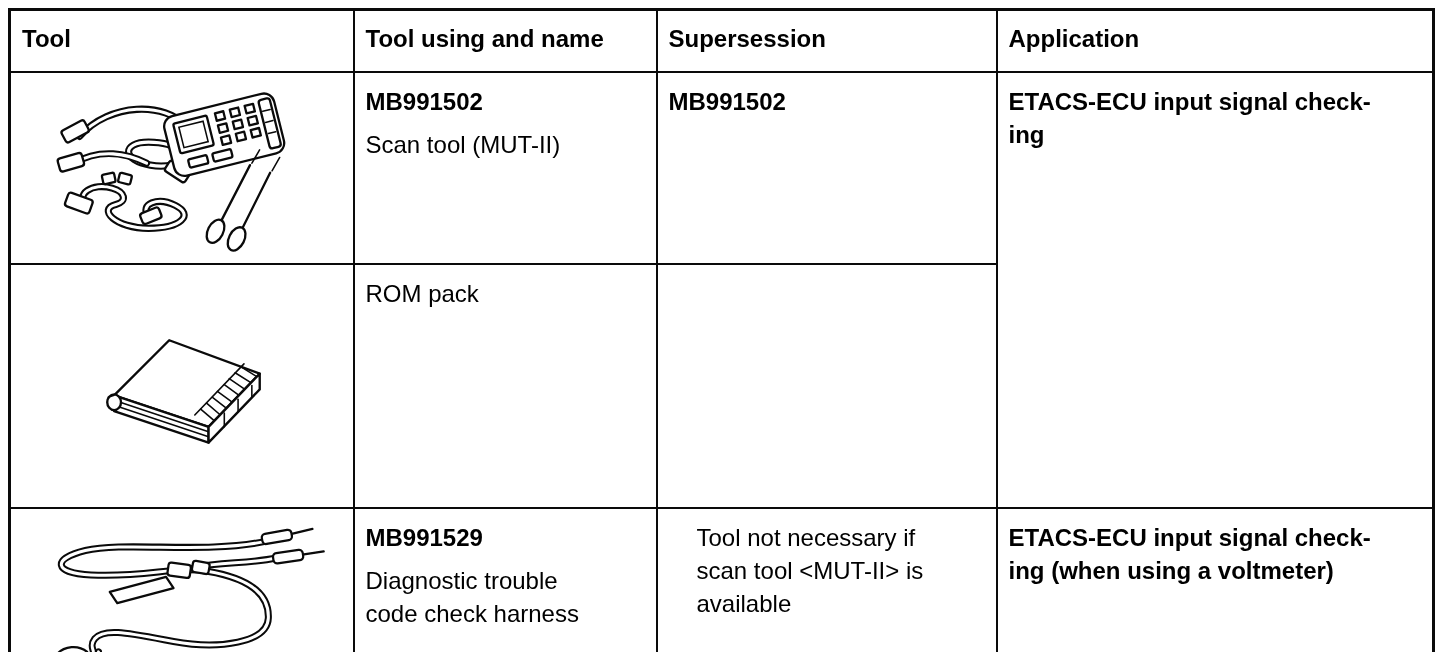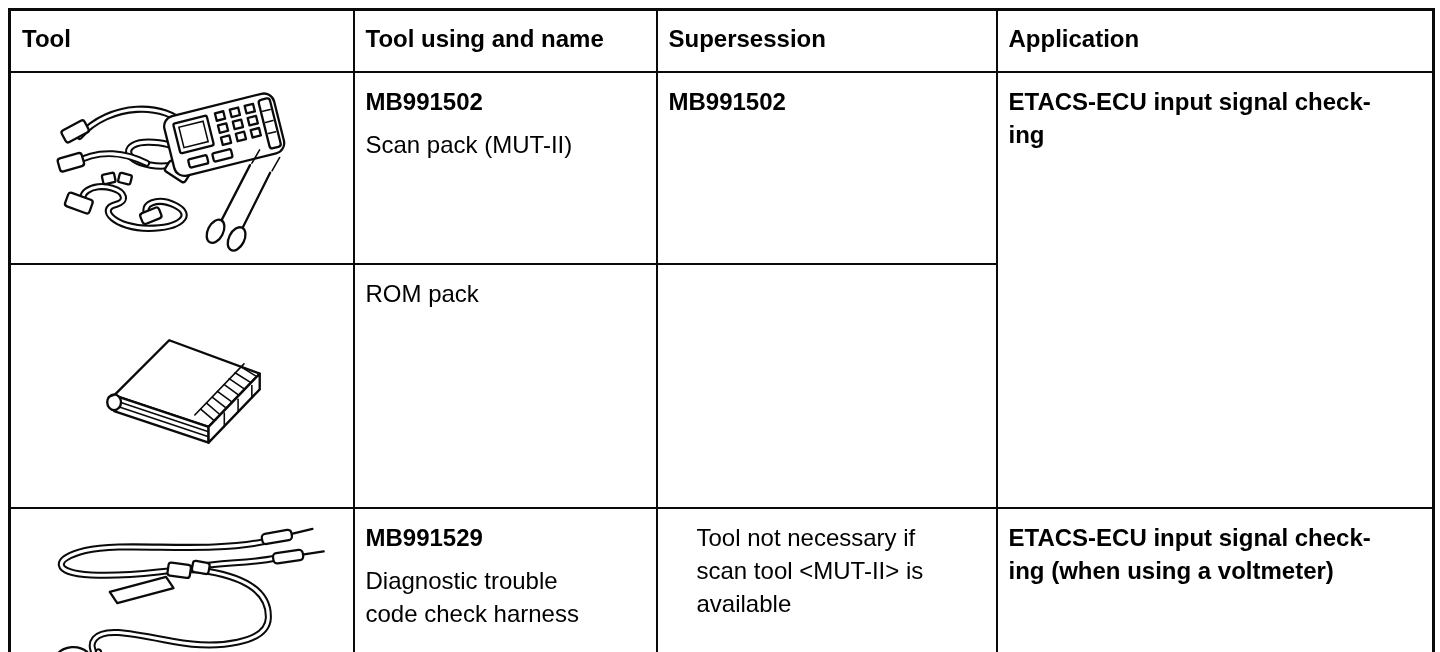--- a/index.html
+++ b/index.html
@@ -111,21 +111,21 @@
           <line class="ln" x1="236" y1="92" x2="205" y2="152"></line>
           <line class="ln-thin" x1="238" y1="90" x2="246" y2="76"></line>
           <ellipse class="solid" cx="200" cy="161" rx="8" ry="13" transform="rotate(27 200 161)"></ellipse>
           <line class="ln" x1="257" y1="100" x2="227" y2="160"></line>
           <line class="ln-thin" x1="259" y1="98" x2="267" y2="84"></line>
           <ellipse class="solid" cx="222" cy="169" rx="8" ry="13" transform="rotate(27 222 169)"></ellipse>
         </svg>
       </td>
       <td>
         <div class="num">MB991502</div>
-        <div class="nm">Scan pack (MUT-II)</div>
+        <div class="nm">Scan tool (MUT-II)</div>
       </td>
       <td>
         <div class="sup-b">MB991502</div>
       </td>
       <td rowspan="2">
         <div class="app">ETACS-ECU input signal check-
 ing</div>
       </td>
     </tr>
 

